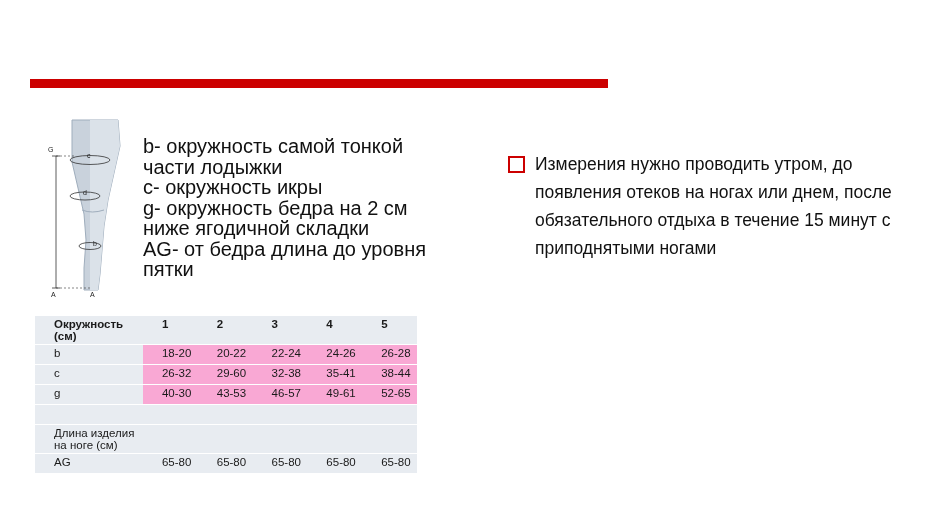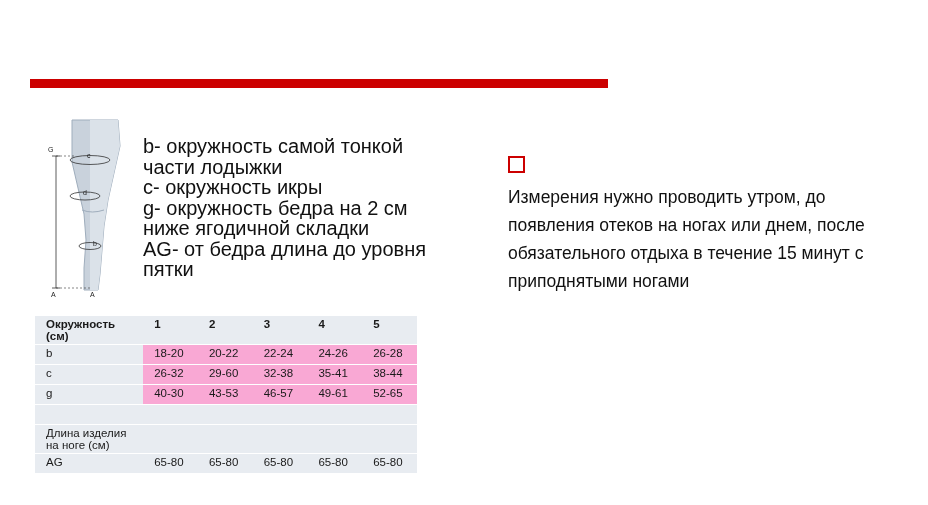--- a/index.html
+++ b/index.html
@@ -60,21 +60,20 @@
   .legend div { white-space: pre-wrap; }
 
   
   .bullet-block {
     position: absolute;
     left: 508px;
     top: 150px;
     width: 400px;
     display: flex;
     gap: 10px;
-    flex-direction: column;
   }
   .bullet-marker {
     width: 13px;
     height: 13px;
     border: 2px solid #cc0000;
     flex: 0 0 auto;
     margin-top: 6px;
   }
   .bullet-text {
     font-size: 17.5px;
@@ -85,21 +84,21 @@
   
   table.sizes {
     position: absolute;
     left: 35px;
     top: 316px;
     border-collapse: collapse;
     font-size: 11.5px;
     width: 382px;
   }
   table.sizes td, table.sizes th {
-    padding: 2px 4px 2px 11px;
+    padding: 2px 4px 2px 19px;
     text-align: left;
     font-weight: normal;
     vertical-align: top;
     height: 15px;
   }
   table.sizes th {
     font-weight: bold;
   }
   .c-gray { background: #e8ecf1; }
   .c-white { background: #f9a8d4; }

